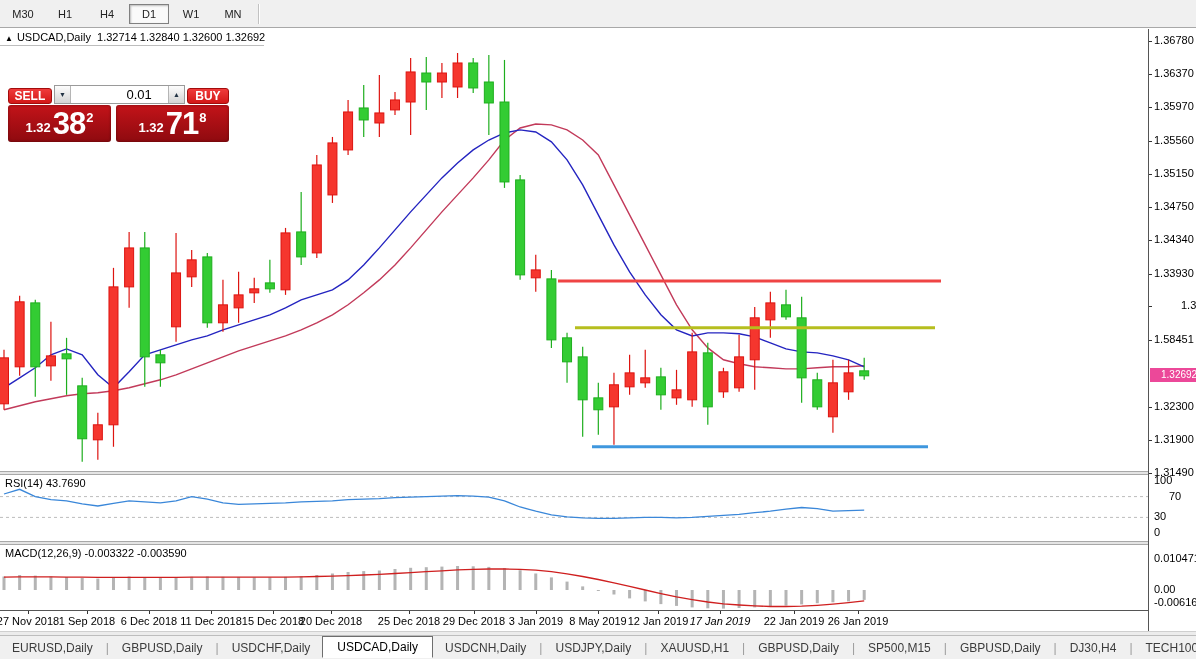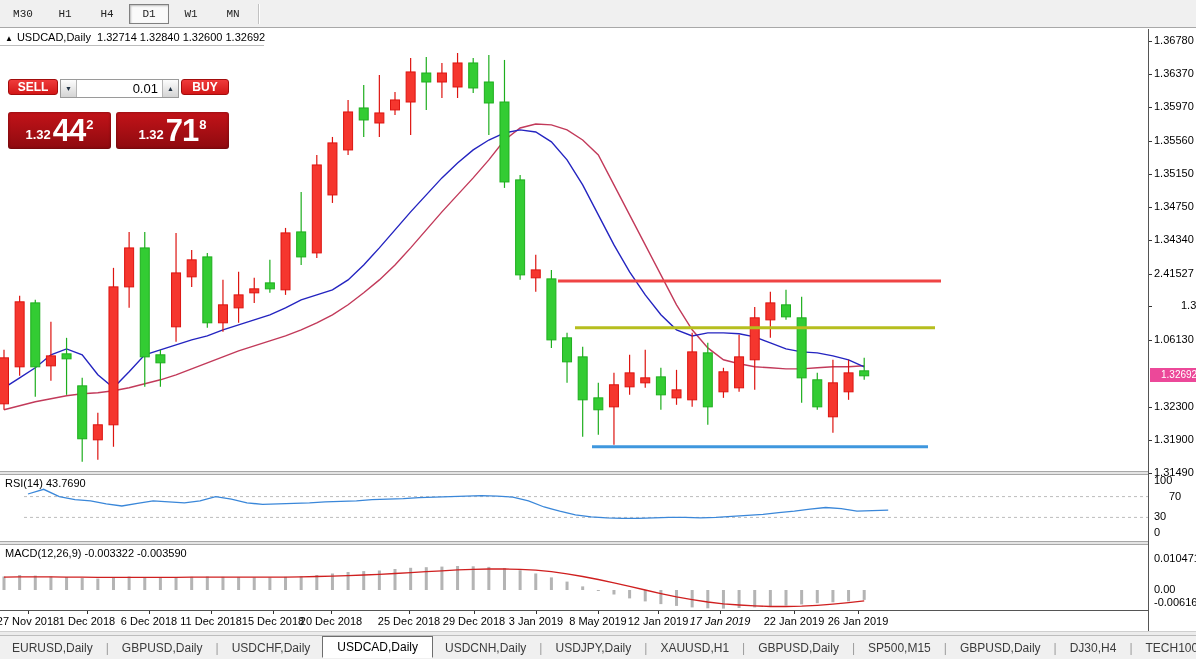--- a/index.html
+++ b/index.html
@@ -2,27 +2,27 @@
 <html><head>
 <meta charset="utf-8">
 <style>
   html,body{margin:0;padding:0;}
   body{width:1196px;height:659px;position:relative;overflow:hidden;background:#fff;
        font-family:"Liberation Sans",sans-serif;-webkit-font-smoothing:none;}
   
   .toolbar{position:absolute;top:0;left:0;width:1196px;height:28px;background:#f0f0f0;
            border-bottom:1px solid #a8a8a8;display:flex;align-items:center;padding-left:2px;box-sizing:border-box;}
   .tf-btn{min-width:26px;padding:3px 6px;margin:16px 1px;font-size:11px;color:#222;text-align:center;
-          border:1px solid transparent;cursor:default;font-family:Liberation Mono, monospace;}
+          border:1px solid transparent;cursor:default;}
   .tf-btn.active{background:#fafafa;border:1px solid #808080;box-shadow:inset 1px 1px 2px rgba(0,0,0,.25);}
   .tb-sep{width:1px;height:20px;background:#c2c2c2;border-right:1px solid #fff;margin:0 4px;}
   
   .panel{position:absolute;left:0;width:1149px;background:#fff;overflow:hidden;}
   #main-panel{top:29px;height:522px;}
-  #rsi-panel{top:475px;height:64px;padding-left:24px;}
+  #rsi-panel{top:475px;height:64px;}
   #macd-panel{top:545px;height:65px;}
   .splitter{position:absolute;left:0;width:1196px;height:4px;background:#e4e4e4;
             border-top:1px solid #a8a8a8;border-bottom:1px solid #a8a8a8;box-sizing:border-box;}
   #split1{top:471px;} #split2{top:541px;}
   .panel-label{position:absolute;top:2px;left:5px;font-size:11px;color:#000;white-space:pre;z-index:5;}
   .ohlc-header{position:absolute;top:2px;left:5px;font-size:11px;color:#000;z-index:6;}
   .ohlc-header .arr{font-size:8px;margin-right:4px;}
   .header-line{position:absolute;top:16px;left:0;width:264px;height:1px;background:#bdbdbd;z-index:6;}
   svg{display:block;}
   
@@ -39,31 +39,31 @@
   .time-tick{position:absolute;top:0;width:1px;height:3px;background:#333;}
   .bottom-strip{position:absolute;top:631px;left:0;width:1196px;height:4px;background:#ececec;border-top:1px solid #cfcfcf;box-sizing:border-box;}
   
   .tabbar{position:absolute;top:635px;left:0;width:1196px;height:24px;background:#f0f0f0;
           border-top:1px solid #bdbdbd;display:flex;align-items:center;font-size:12px;color:#3c3c3c;box-sizing:border-box;}
   .tab{padding:3px 12px;white-space:nowrap;cursor:default;}
   .tab.active{background:#fff;border:1px solid #6e6e6e;border-bottom-color:#fff;color:#000;padding:3px 14px;margin-top:-1px;}
   .tab-sep{color:#9a9a9a;padding:0 1px;}
   
   .trade-panel{position:absolute;top:50px;left:8px;width:221px;z-index:10;}
-  .trade-row1{display:flex;align-items:flex-start;height:25px;}
+  .trade-row1{display:flex;align-items:flex-end;height:25px;}
   .btn-sell,.btn-buy{background:linear-gradient(#ef3b3b,#d31717);color:#fff;font-size:12px;font-weight:bold;
         border:1px solid #a30c0c;border-radius:3px;display:flex;align-items:center;justify-content:center;box-sizing:border-box;}
   .btn-sell{width:52px;} .btn-buy{width:50px;}
   .spinner{display:flex;margin:0 2px;border:1px solid #9a9a9a;background:#fff;box-sizing:border-box;}
   .spin-btn{width:15px;background:linear-gradient(#fdfdfd,#d4d4d4);border-left:1px solid #b5b5b5;border-right:1px solid #b5b5b5;
             font-size:7px;color:#234;display:flex;align-items:center;justify-content:center;}
   .spinner .spin-btn:first-child{border-left:none;} .spinner .spin-btn:last-child{border-right:none;}
-  .vol-input{width:79px;border:none;outline:none;font-size:13px;text-align:right;padding-right:4px;
+  .vol-input{width:79px;border:none;outline:none;font-size:13px;text-align:right;padding-right:16px;
              font-family:"Liberation Sans",sans-serif;color:#000;}
-  .trade-row2{display:flex;margin-top:8px;height:37px;}
+  .trade-row2{display:flex;margin-top:1px;height:37px;}
   .price-box{background:linear-gradient(#c31319,#8e0a0f);border-radius:3px;color:#fff;display:flex;
              align-items:center;justify-content:center;box-shadow:inset 0 0 3px rgba(0,0,0,.4);}
   .price-box.sell{width:103px;margin-right:5px;} .price-box.buy{width:113px;}
   .p-small{font-size:13px;font-weight:bold;margin-right:2px;margin-top:8px;}
   .p-big{font-size:31px;font-weight:bold;letter-spacing:-1px;}
   .p-sup{font-size:13px;font-weight:bold;margin-bottom:12px;margin-left:1px;}
 </style>
 </head>
 <body>
 
@@ -89,21 +89,21 @@
       <div class="spinner">
         <div class="spin-btn">▼</div>
         <input class="vol-input" value="0.01" style="">
         <div class="spin-btn">▲</div>
       </div>
       <div class="btn-buy">BUY</div>
     </div>
     <div class="trade-row2">
       <div class="price-box sell">
         <span class="p-small">1.32</span>
-        <span class="p-big">44</span>
+        <span class="p-big">38</span>
         <span class="p-sup">2</span>
       </div>
       <div class="price-box buy">
         <span class="p-small">1.32</span>
         <span class="p-big">71</span>
         <span class="p-sup">8</span>
       </div>
     </div>
   </div>
 
@@ -312,46 +312,46 @@
     <div class="axis-label" style="top: 71.1446px;">1.35970</div>
     <div class="axis-tick" style="top: 78.1446px;"></div>
     <div class="axis-label" style="top: 104.625px;">1.35560</div>
     <div class="axis-tick" style="top: 111.625px;"></div>
     <div class="axis-label" style="top: 138.106px;">1.35150</div>
     <div class="axis-tick" style="top: 145.106px;"></div>
     <div class="axis-label" style="top: 170.77px;">1.34750</div>
     <div class="axis-tick" style="top: 177.77px;"></div>
     <div class="axis-label" style="top: 204.25px;">1.34340</div>
     <div class="axis-tick" style="top: 211.25px;"></div>
-    <div class="axis-label" style="top: 237.731px;">2.41527</div>
+    <div class="axis-label" style="top: 237.731px;">1.33930</div>
     <div class="axis-tick" style="top: 244.731px;"></div>
     <div class="axis-label" style="top: 270.395px; margin-left: 27px;">1.33530</div>
     <div class="axis-tick" style="top: 277.395px;"></div>
-    <div class="axis-label" style="top: 303.876px;">1.06130</div>
+    <div class="axis-label" style="top: 303.876px;">1.58451</div>
     <div class="axis-tick" style="top: 310.876px;"></div>
     <div class="axis-label" style="top: 370.837px;">1.32300</div>
     <div class="axis-tick" style="top: 377.837px;"></div>
     <div class="axis-label" style="top: 403.501px;">1.31900</div>
     <div class="axis-tick" style="top: 410.501px;"></div>
     <div class="axis-label" style="top: 436.981px;">1.31490</div>
     <div class="axis-tick" style="top: 443.981px;"></div>
     <div class="axis-label" style="top: 445px;">100</div>
     <div class="axis-label" style="top: 460.6px; margin-left: 15px;">70</div>
     <div class="axis-label" style="top: 481.4px;">30</div>
     <div class="axis-label" style="top: 497px;">0</div>
     <div class="axis-label" style="top: 522.587px;">0.010471</div>
     <div class="axis-label" style="top: 554px;">0.00</div>
     <div class="axis-label" style="top: 567px;">-0.006164</div>
     <div class="cur-price" style="top: 338.826px;">1.32692</div>
   </div>
 
 <div class="time-axis">
     <div class="time-label" style="left: 28px;">27 Nov 2018</div>
     <div class="time-tick" style="left: 28px;"></div>
-    <div class="time-label" style="left: 87px;">1 Dec 2018</div>
+    <div class="time-label" style="left: 87px;">1 Sep 2018</div>
     <div class="time-tick" style="left: 87px;"></div>
     <div class="time-label" style="left: 149px;">6 Dec 2018</div>
     <div class="time-tick" style="left: 149px;"></div>
     <div class="time-label" style="left: 211px;">11 Dec 2018</div>
     <div class="time-tick" style="left: 211px;"></div>
     <div class="time-label" style="left: 273px;">15 Dec 2018</div>
     <div class="time-tick" style="left: 273px;"></div>
     <div class="time-label" style="left: 331px;">20 Dec 2018</div>
     <div class="time-tick" style="left: 331px;"></div>
     <div class="time-label" style="left: 409px;">25 Dec 2018</div>

